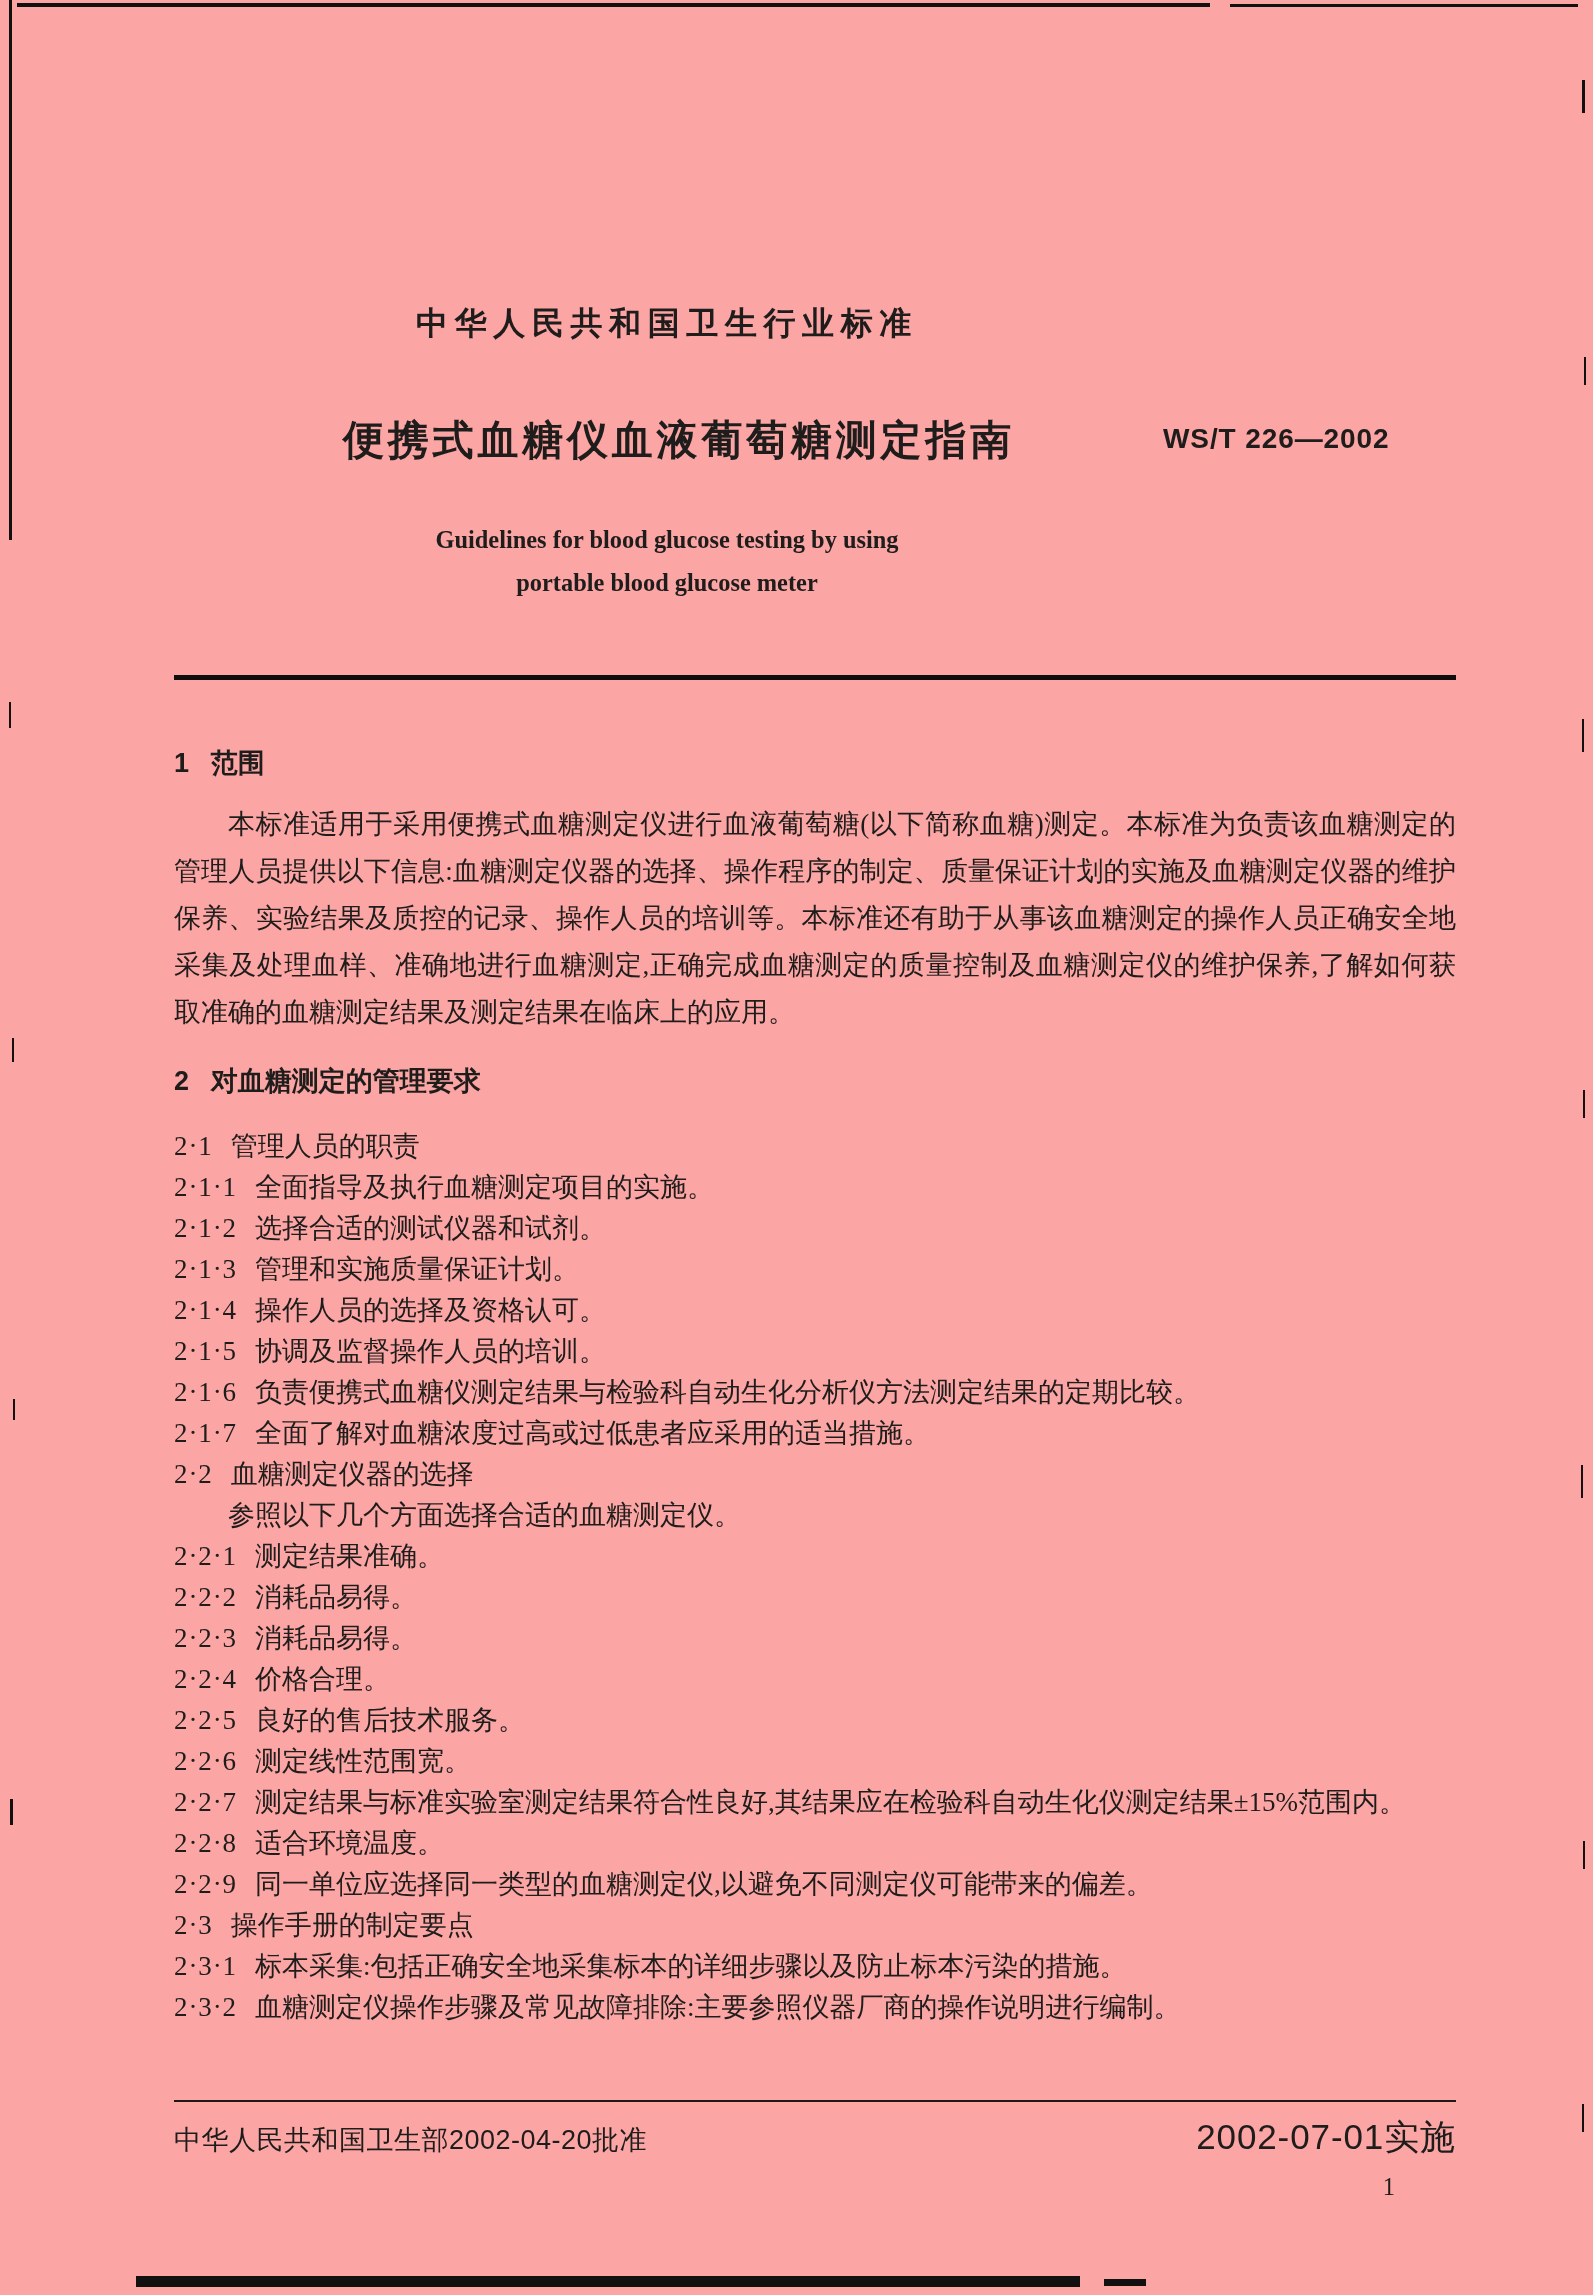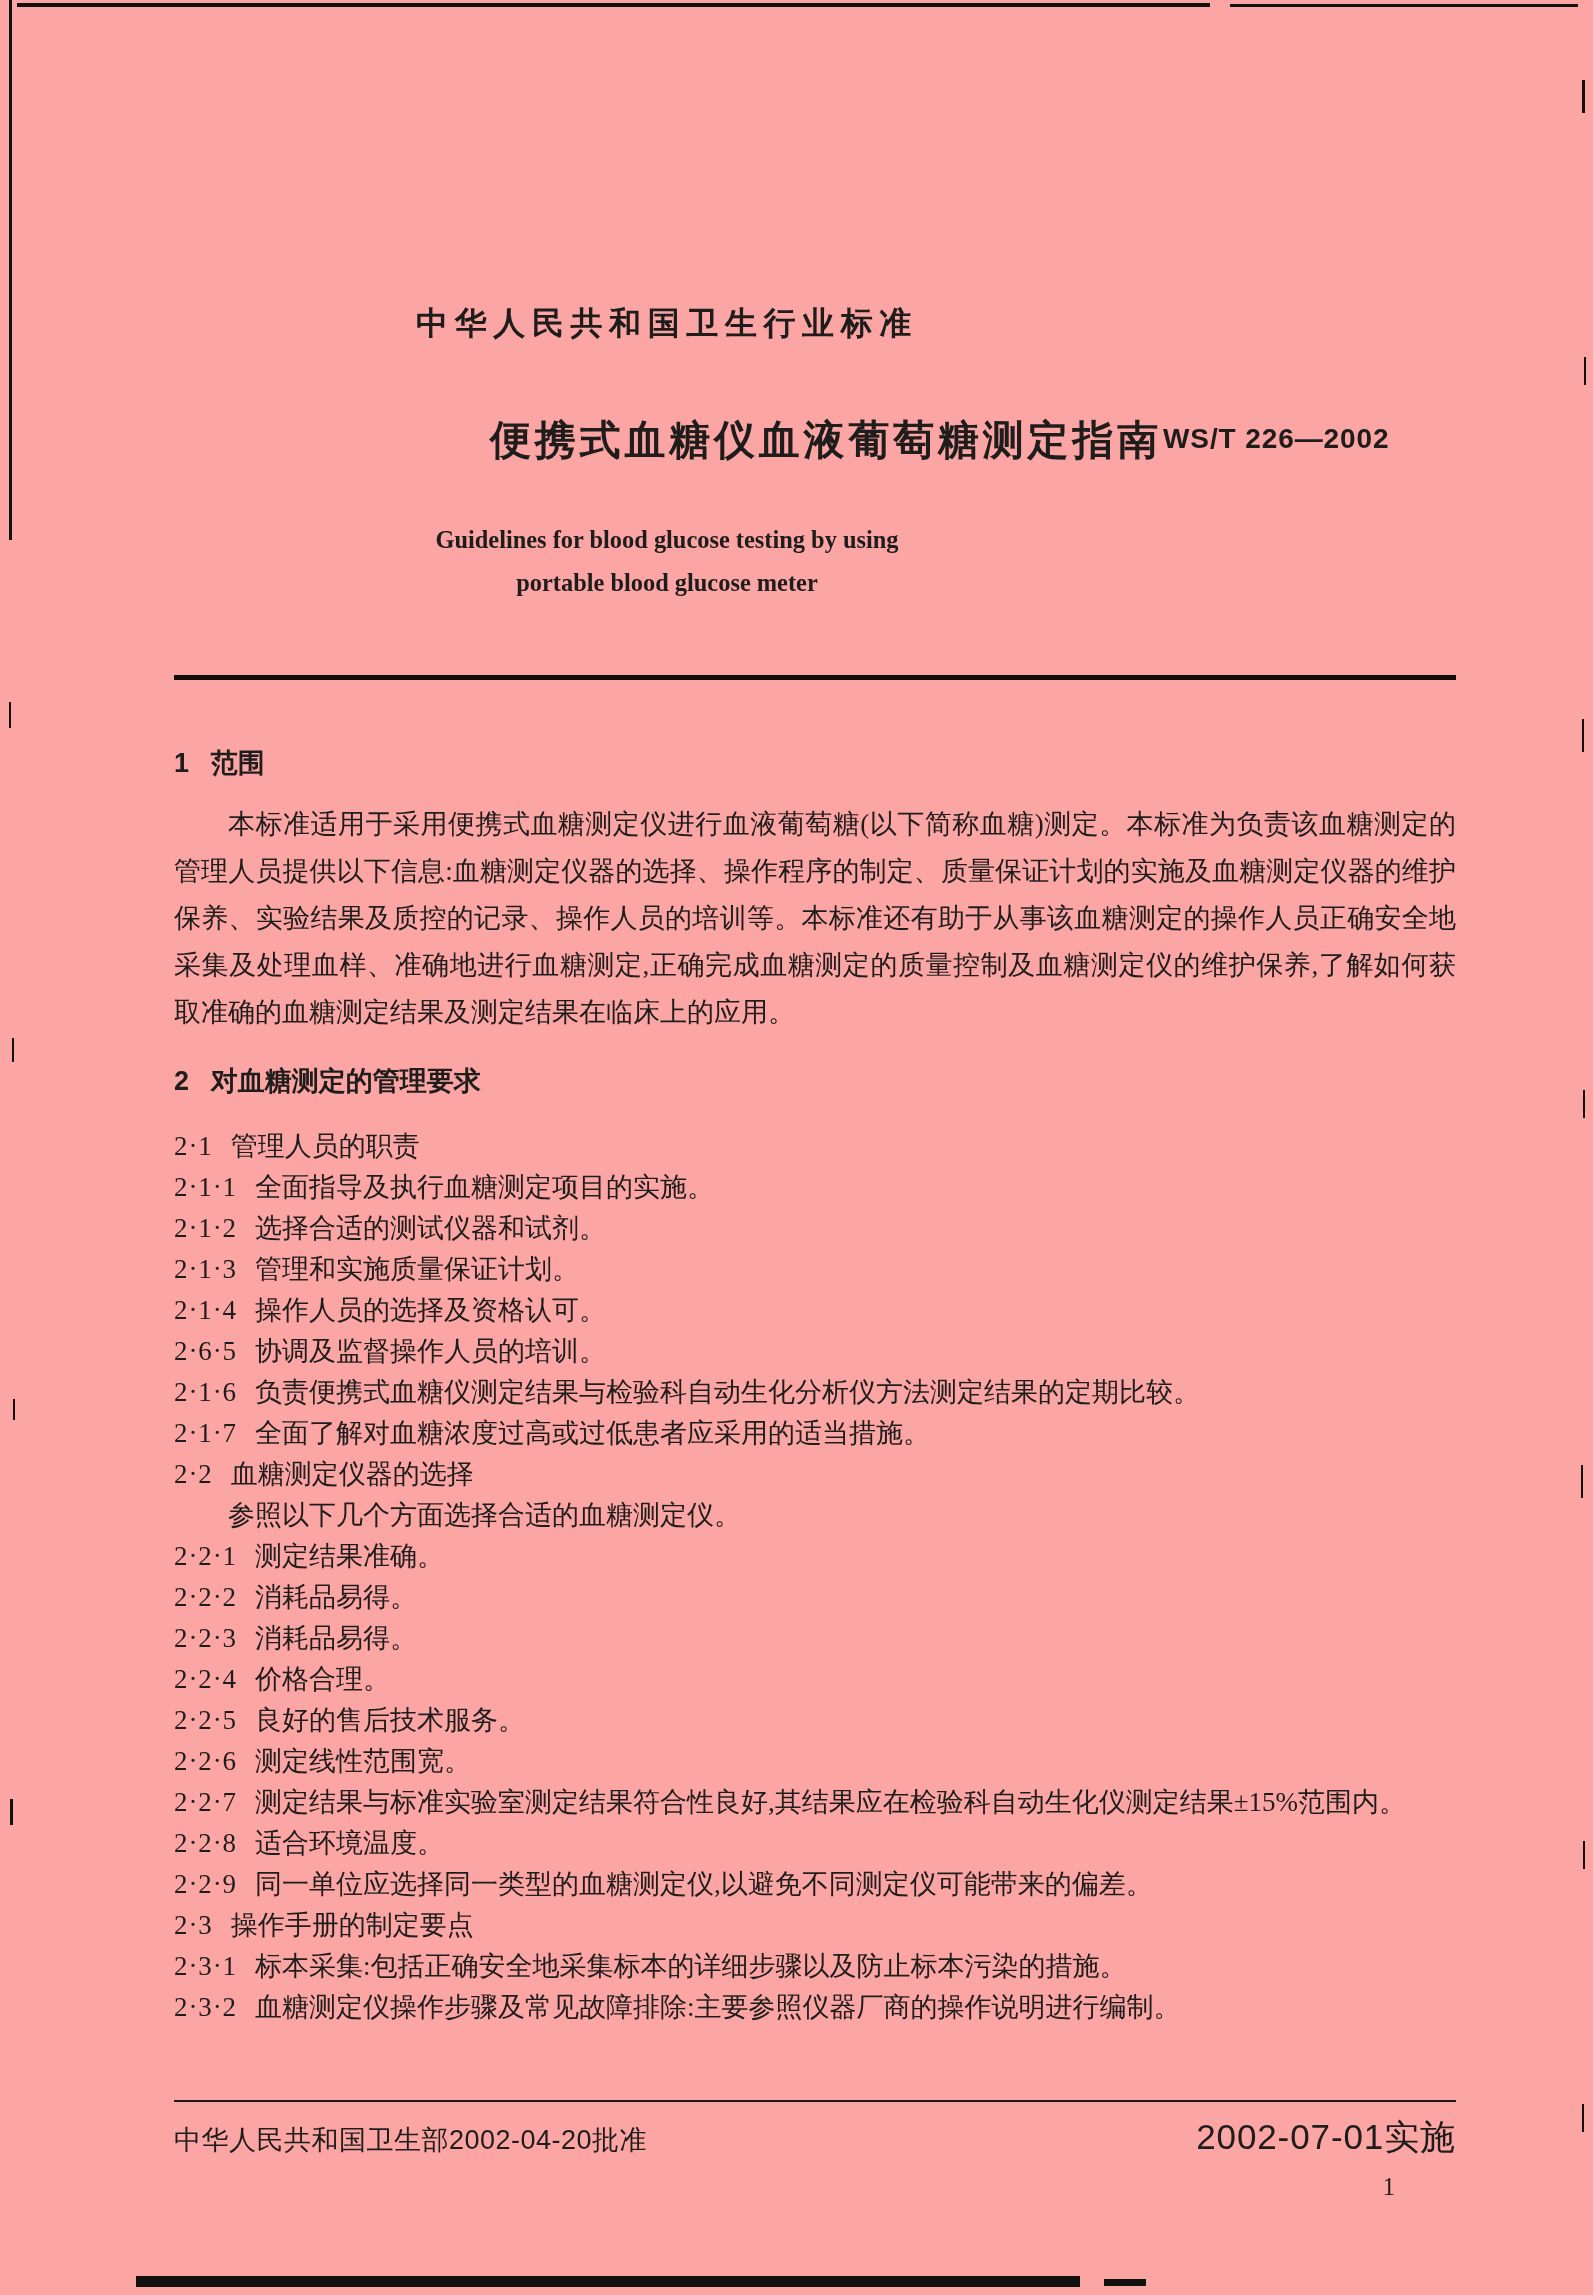--- a/index.html
+++ b/index.html
@@ -29,23 +29,23 @@
     letter-spacing: 6.6px;
     line-height: 1.3;
   }
   .title-row {
     position: relative;
     margin-top: 70px;
     width: 100%;
     height: 54px;
   }
   .main-title {
-    margin: 2px;
+    margin: 12px;
     width: 986px;
-    text-align: right;
+    text-align: center;
     font-family: "Liberation Sans", "DejaVu Sans", sans-serif;
     font-weight: bold;
     font-size: 41px;
     letter-spacing: 3.8px;
     line-height: 1.25;
   }
   .std-no {
     position: absolute;
     left: 989px;
     top: 8.5px;
@@ -197,21 +197,21 @@
         <p class="item lvl2"><span class="cnum">2·1</span><span class="ctext">管理人员的职责</span></p>
 
         <p class="item"><span class="cnum">2·1·1</span><span class="ctext">全面指导及执行血糖测定项目的实施。</span></p>
 
         <p class="item"><span class="cnum">2·1·2</span><span class="ctext">选择合适的测试仪器和试剂。</span></p>
 
         <p class="item"><span class="cnum">2·1·3</span><span class="ctext">管理和实施质量保证计划。</span></p>
 
         <p class="item"><span class="cnum">2·1·4</span><span class="ctext">操作人员的选择及资格认可。</span></p>
 
-        <p class="item"><span class="cnum">2·6·5</span><span class="ctext">协调及监督操作人员的培训。</span></p>
+        <p class="item"><span class="cnum">2·1·5</span><span class="ctext">协调及监督操作人员的培训。</span></p>
 
         <p class="item"><span class="cnum">2·1·6</span><span class="ctext">负责便携式血糖仪测定结果与检验科自动生化分析仪方法测定结果的定期比较。</span></p>
 
         <p class="item"><span class="cnum">2·1·7</span><span class="ctext">全面了解对血糖浓度过高或过低患者应采用的适当措施。</span></p>
 
         <p class="item lvl2"><span class="cnum">2·2</span><span class="ctext">血糖测定仪器的选择</span></p>
 
         <p class="item no-num"><span class="ctext">参照以下几个方面选择合适的血糖测定仪。</span></p>
 
         <p class="item"><span class="cnum">2·2·1</span><span class="ctext">测定结果准确。</span></p>

